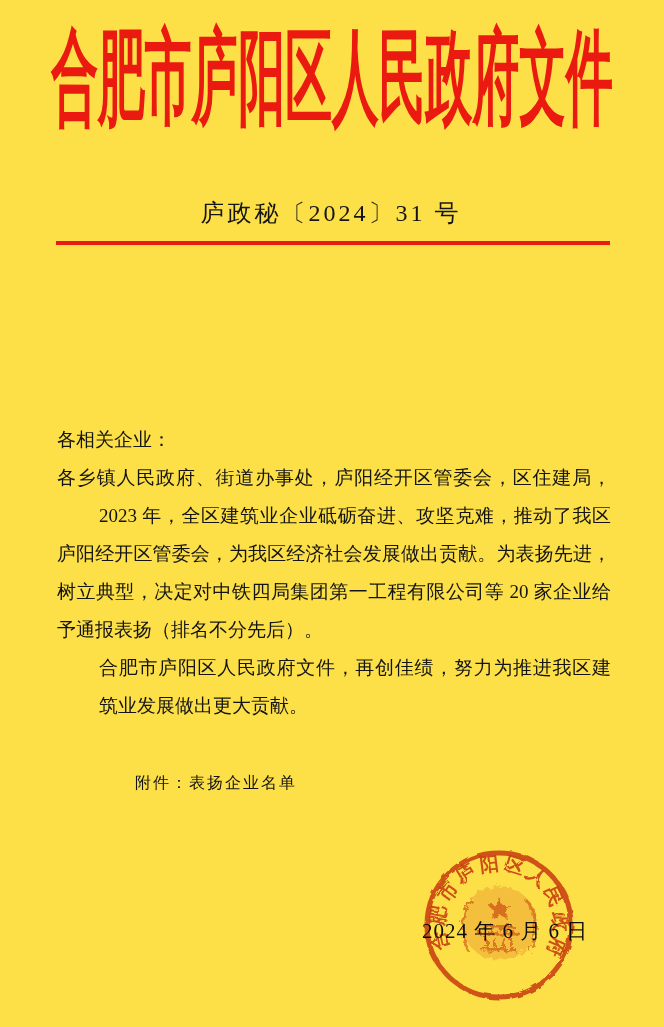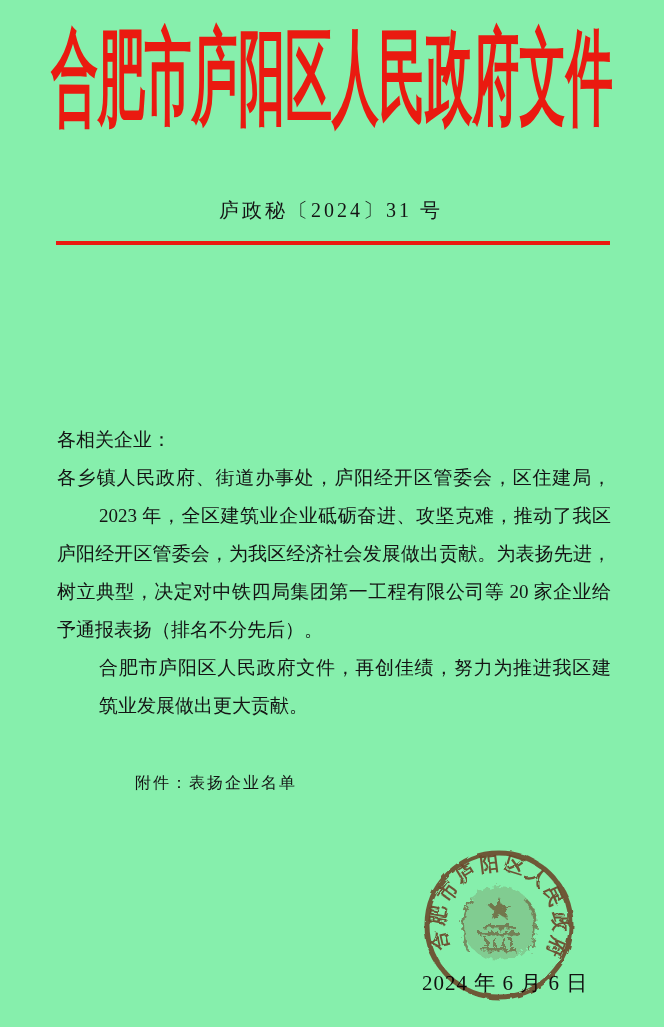--- a/index.html
+++ b/index.html
@@ -1,21 +1,21 @@
 <!DOCTYPE html>
 <html><head>
 <meta charset="utf-8">
 <style>
   html, body { margin: 0; padding: 0; background: #e9e9e9; }
   .page {
     position: relative;
     width: 664px;
     height: 1027px;
     margin: 0 auto;
-    background: #86efac;
+    background: #fde047;
     overflow: hidden;
     font-family: "Liberation Serif", "DejaVu Serif", serif;
     color: #111111;
   }
   
   .org-title {
     position: absolute;
     top: 22px;
     left: -292px;
     width: 1248px;
@@ -27,21 +27,21 @@
     white-space: nowrap;
     transform: scaleX(0.45);
     transform-origin: center;
   }
   .doc-number {
     position: absolute;
     top: 197px;
     left: 0;
     width: 662px;
     text-align: center;
-    font-size: 20px;
+    font-size: 24px;
     letter-spacing: 3px;
     color: #151515;
   }
   .red-line {
     position: absolute;
     top: 241px;
     left: 56px;
     width: 554px;
     height: 4px;
     background: #ea1a10;
@@ -76,21 +76,21 @@
     top: 764px;
     left: 135px;
     font-size: 16px;
     line-height: 38px;
     letter-spacing: 2px;
     color: #141414;
   }
   
   .issue-date {
     position: absolute;
-    top: 969px;
+    top: 917px;
     left: 422px;
     font-size: 21px;
     letter-spacing: 1px;
     color: #101010;
     z-index: 1;
   }
   .seal {
     position: absolute;
     left: 420px;
     top: 845px;

